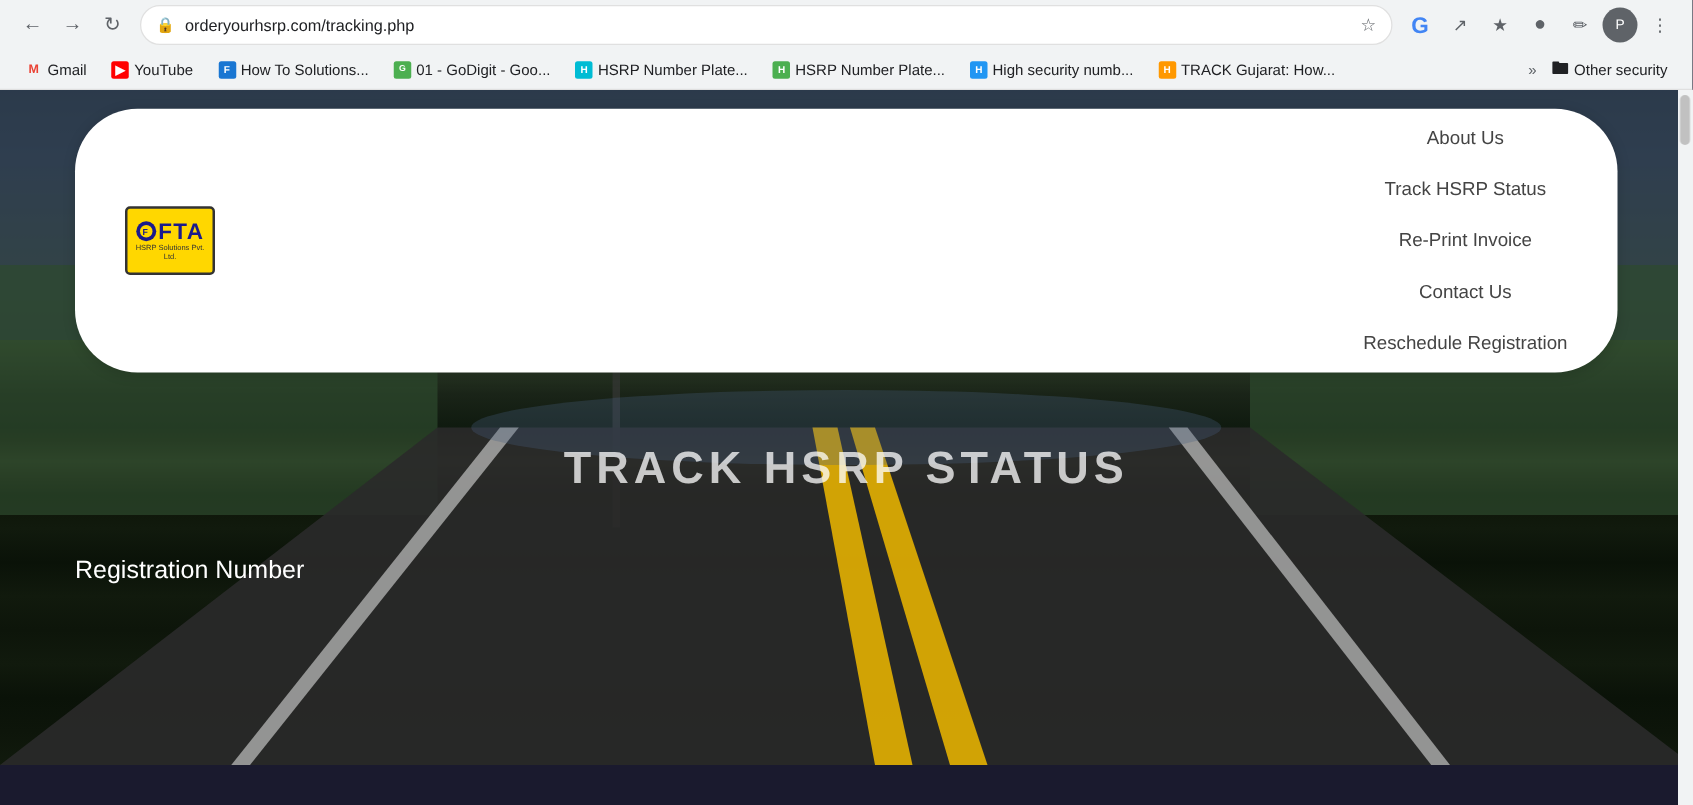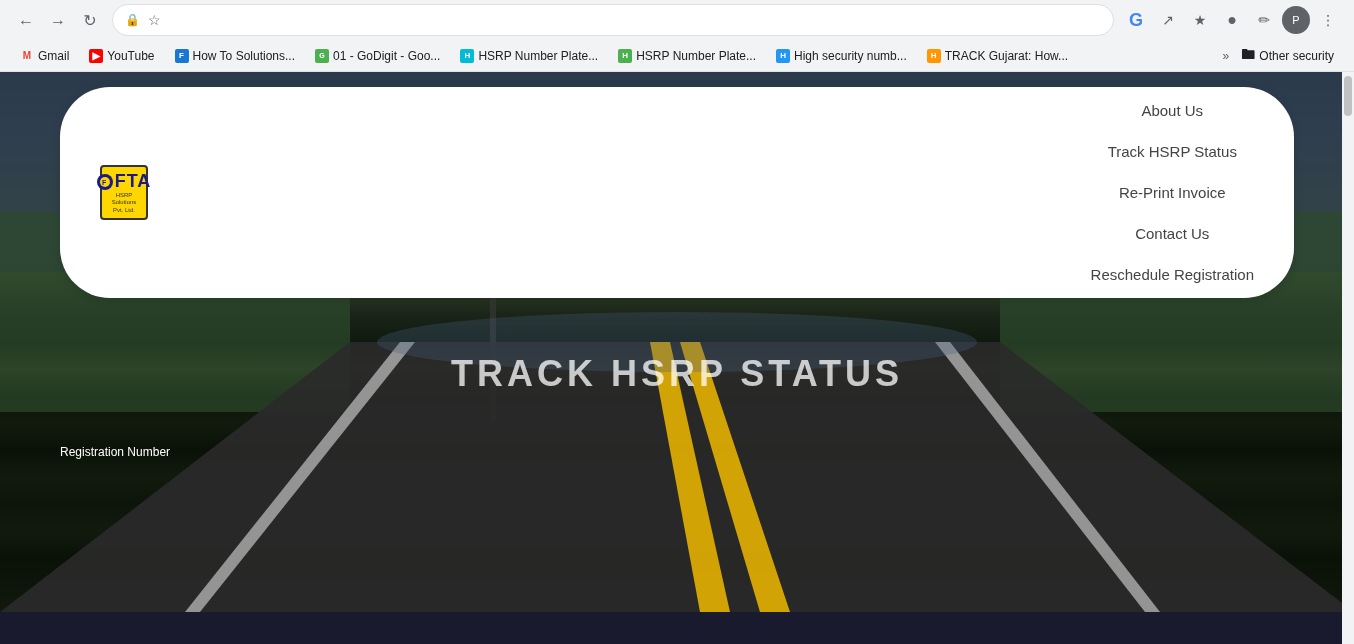--- a/index.html
+++ b/index.html
@@ -223,21 +223,21 @@
       justify-content: space-between;
       box-shadow: 0 2px 10px rgba(0,0,0,0.15);
     }
 
     .logo-container {
       display: flex;
       align-items: center;
     }
 
     .logo-box {
-      width: 48px;
+      width: 72px;
       height: 55px;
       background: #FFD700;
       border: 2px solid #333;
       border-radius: 4px;
       display: flex;
       flex-direction: column;
       align-items: center;
       justify-content: center;
       padding: 4px;
     }
@@ -304,21 +304,21 @@
     }
 
     
     .form-section {
       position: relative;
       z-index: 5;
       padding: 20px 60px 60px;
     }
 
     .form-label {
-      font-size: 12px;
+      font-size: 20px;
       color: white;
       margin-bottom: 12px;
       font-weight: 500;
     }
 
     .form-row {
       display: flex;
       align-items: center;
       gap: 16px;
     }
@@ -380,20 +380,21 @@
 <div class="browser-chrome">
 
   <div class="browser-titlebar">
     <div class="browser-nav-buttons">
       <button class="nav-btn">←</button>
       <button class="nav-btn">→</button>
       <button class="nav-btn">↻</button>
     </div>
     <div class="address-bar">
       <span class="address-bar-lock">🔒</span>
+      <span class="address-bar-url">orderyourhsrp.com/tracking.php</span>
       <span style="color:#5f6368;font-size:14px;">☆</span>
     </div>
     <div class="browser-actions">
       <button class="browser-action-btn" style="font-size:18px;font-weight:bold;color:#4285f4;">G</button>
       <button class="browser-action-btn">↗</button>
       <button class="browser-action-btn">★</button>
       <button class="browser-action-btn" style="font-size:16px;">●</button>
       <button class="browser-action-btn">✏</button>
       <button class="browser-action-btn" style="background:#5f6368;border-radius:50%;color:white;font-size:11px;">P</button>
       <button class="browser-action-btn">⋮</button>

